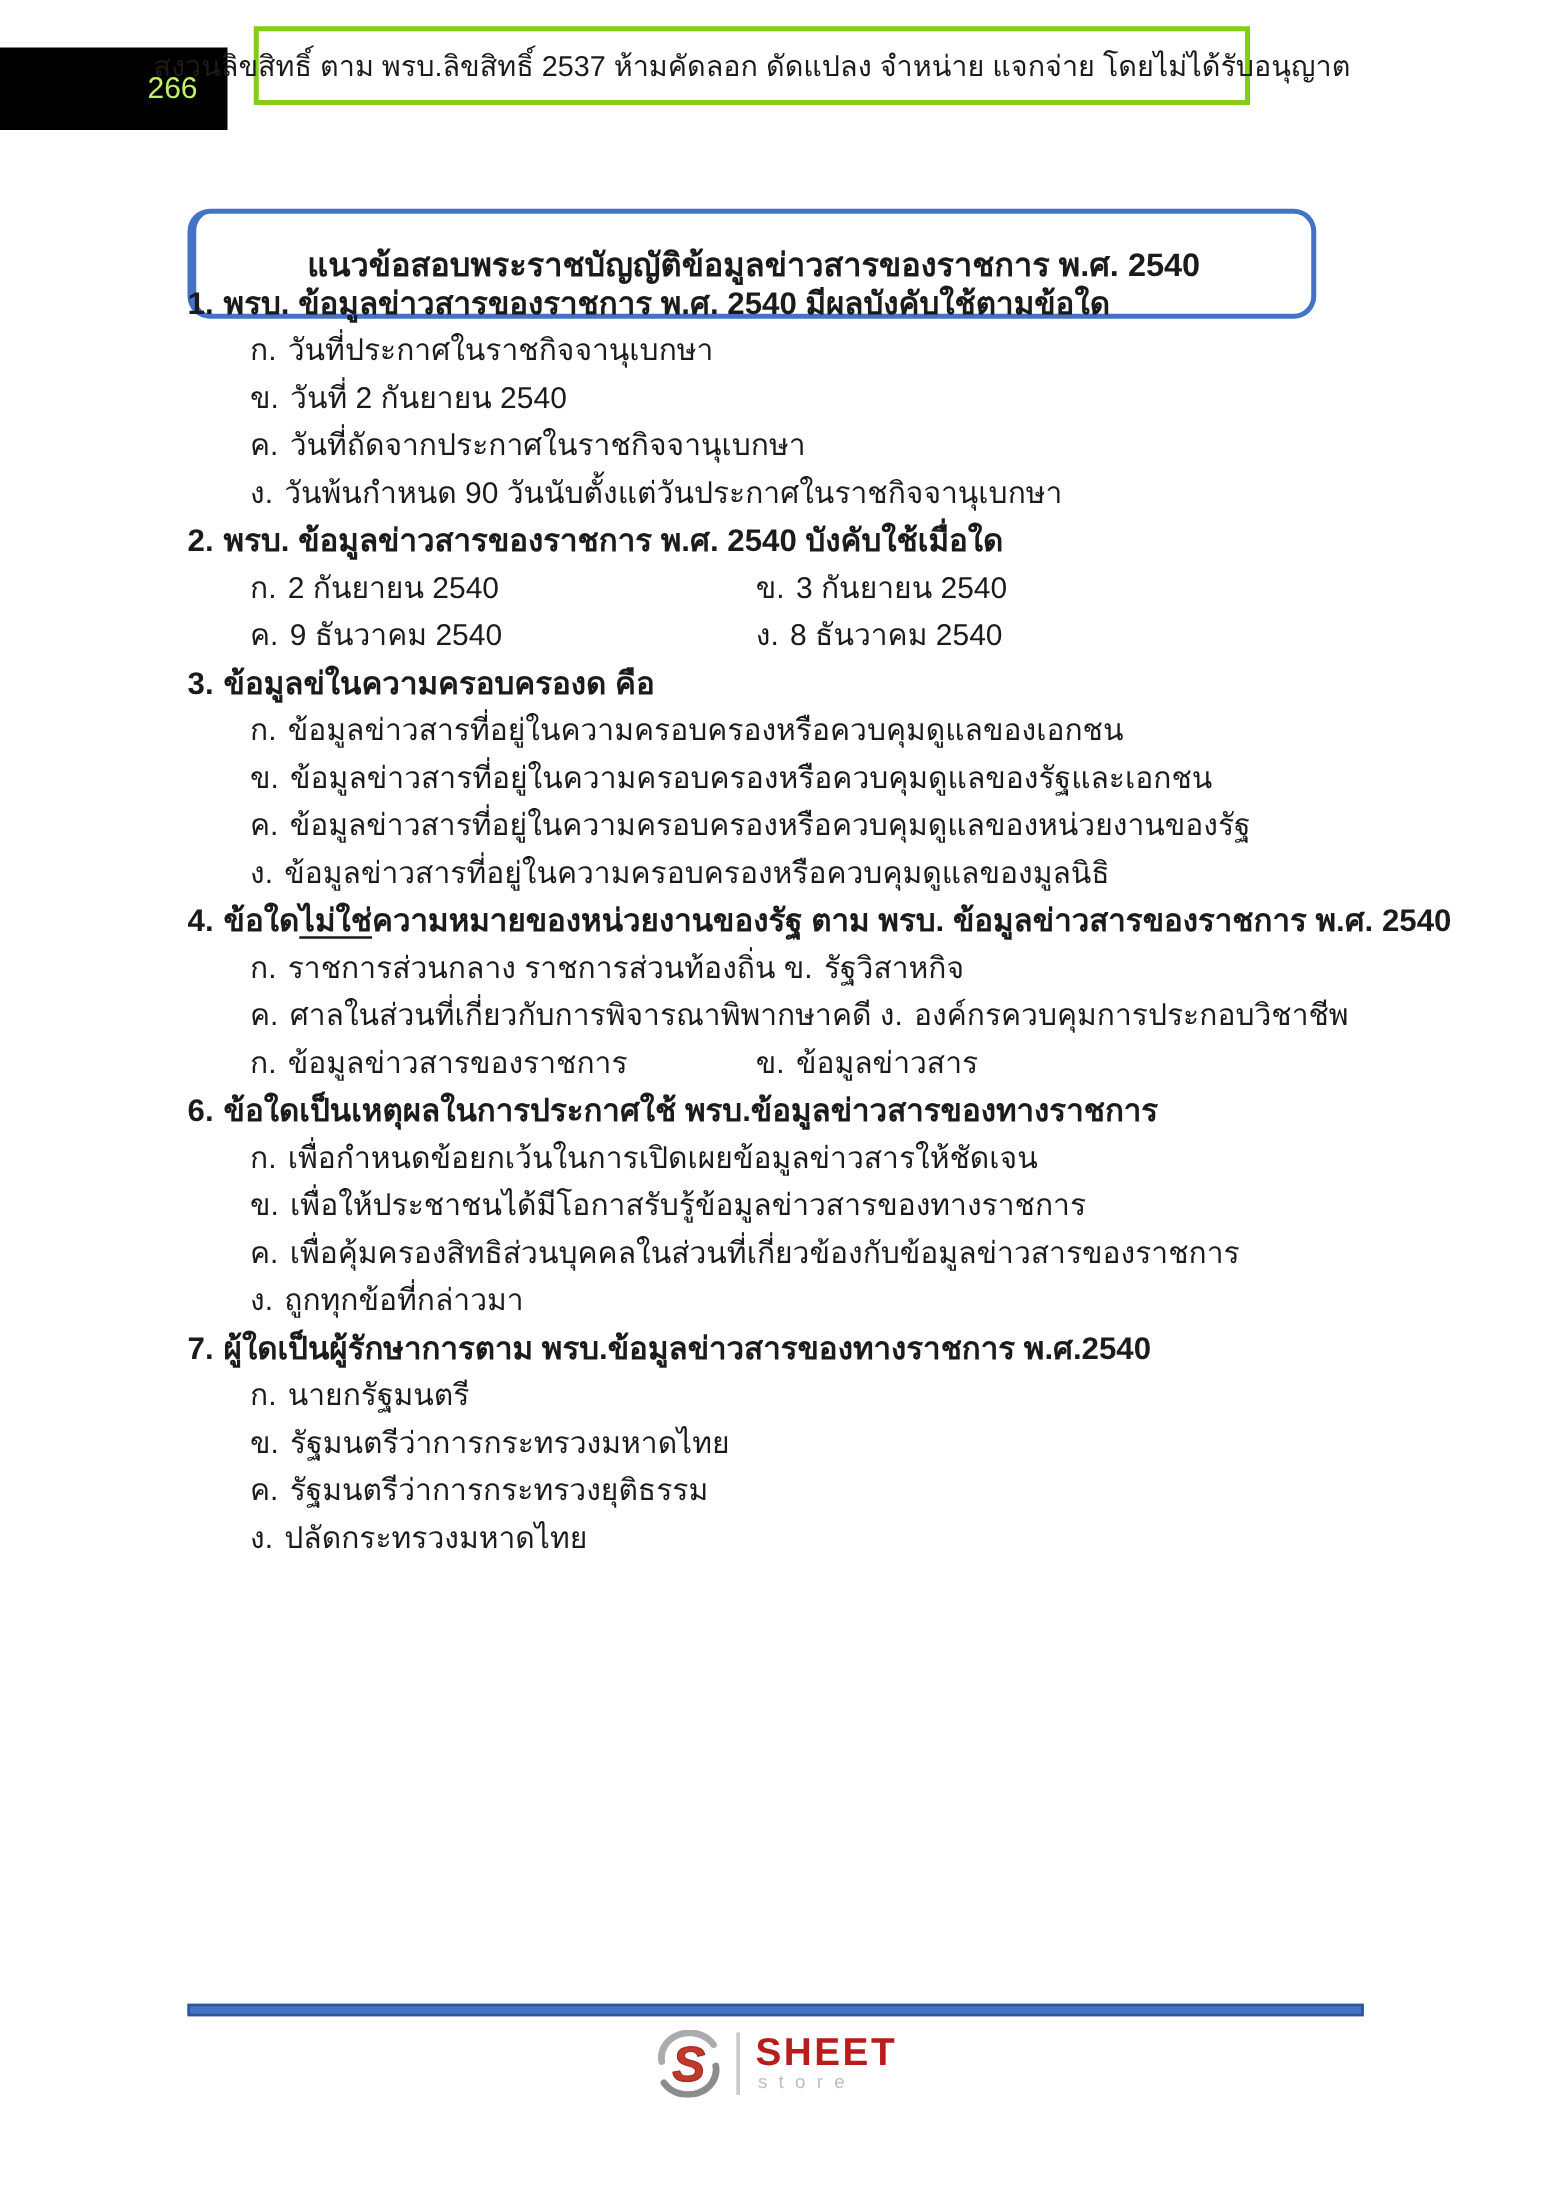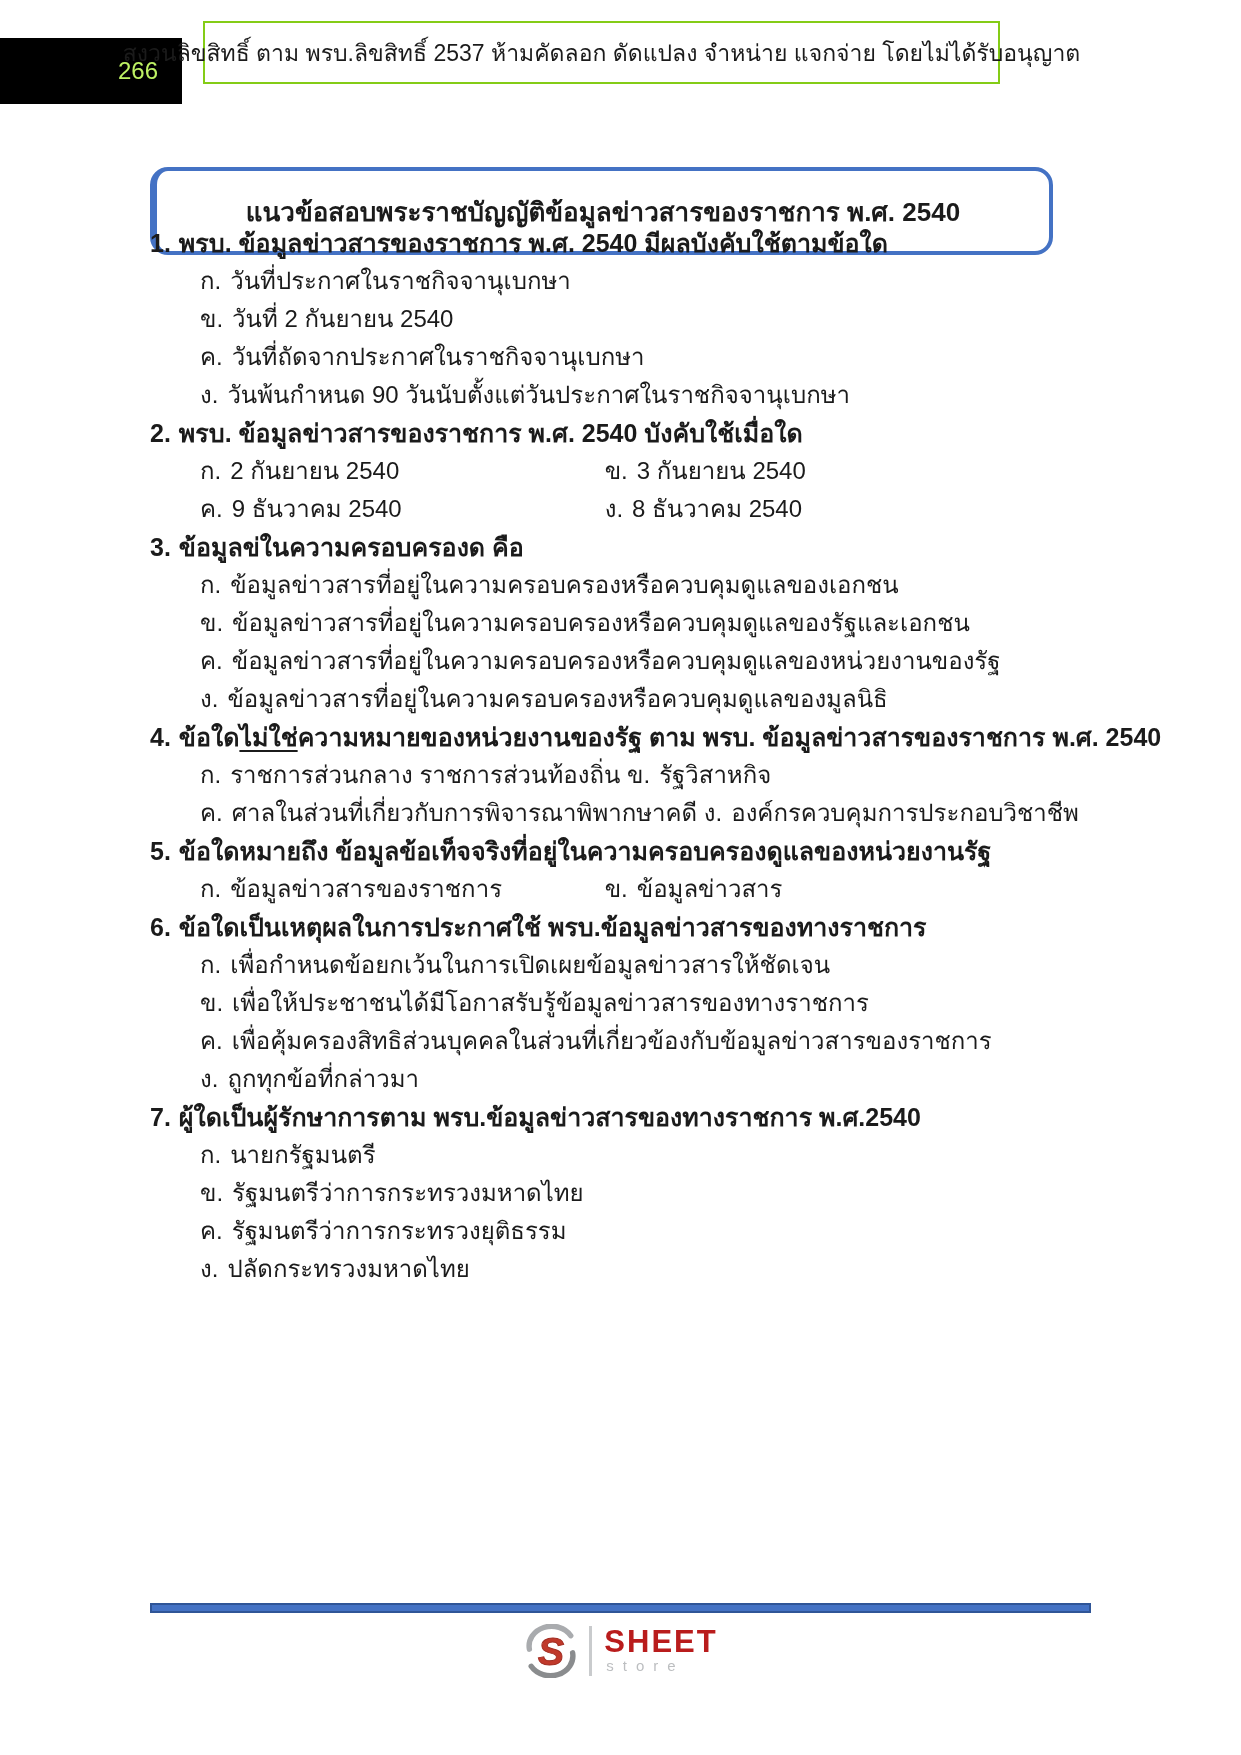--- a/index.html
+++ b/index.html
@@ -11,21 +11,21 @@
 
   
   .page-num-box {
     position:absolute; left:0; top:38px; width:182px; height:66px;
     background:#000; color:#bef264; box-sizing:border-box;
     display:flex; align-items:center; justify-content:flex-end;
     padding-right:24px; font-size:24px;
   }
   .copyright-box {
     position:absolute; left:203px; top:21px; width:797px; height:63px;
-    border:2px solid #84cc16; box-sizing:border-box;
+    border:4px solid #84cc16; box-sizing:border-box;
     display:flex; align-items:center; justify-content:center;
     font-size:23px; white-space:nowrap;
   }
 
   
   .title-box {
     position:absolute; left:150px; top:127px; width:903px; height:88px;
     border:4px solid #4472C4; border-left-width:7px; border-radius:18px;
     box-sizing:border-box; display:flex; align-items:center; justify-content:center;
     font-size:26px; font-weight:bold;margin-top:40px;
@@ -109,21 +109,20 @@
       <span class="col-left"><span class="c-label">ก.</span><span>ราชการส่วนกลาง ราชการส่วนท้องถิ่น</span></span>
       <span class="col-right"><span class="c-label">ข.</span><span>รัฐวิสาหกิจ</span></span>
     </div>
     <div class="choice-line">
       <span class="col-left"><span class="c-label">ค.</span><span>ศาลในส่วนที่เกี่ยวกับการพิจารณาพิพากษาคดี</span></span>
       <span class="col-right"><span class="c-label">ง.</span><span>องค์กรควบคุมการประกอบวิชาชีพ</span></span>
     </div>
   </div>
 
   <div>
-    <div class="q-head"><span class="q-num">5.</span><span>ข้อใดหมายถึง ข้อมูลข้อเท็จจริงที่อยู่ในความครอบครองดูแลของหน่วยงานรัฐ</span></div>
     <div class="choice-line">
       <span class="col-left"><span class="c-label">ก.</span><span>ข้อมูลข่าวสารของราชการ</span></span>
       <span class="col-right"><span class="c-label">ข.</span><span>ข้อมูลข่าวสาร</span></span>
     </div>
   </div>
 
   <div>
     <div class="q-head"><span class="q-num">6.</span><span>ข้อใดเป็นเหตุผลในการประกาศใช้ พรบ.ข้อมูลข่าวสารของทางราชการ</span></div>
     <div class="choice-line"><span class="c-label">ก.</span><span>เพื่อกำหนดข้อยกเว้นในการเปิดเผยข้อมูลข่าวสารให้ชัดเจน</span></div>
     <div class="choice-line"><span class="c-label">ข.</span><span>เพื่อให้ประชาชนได้มีโอกาสรับรู้ข้อมูลข่าวสารของทางราชการ</span></div>

